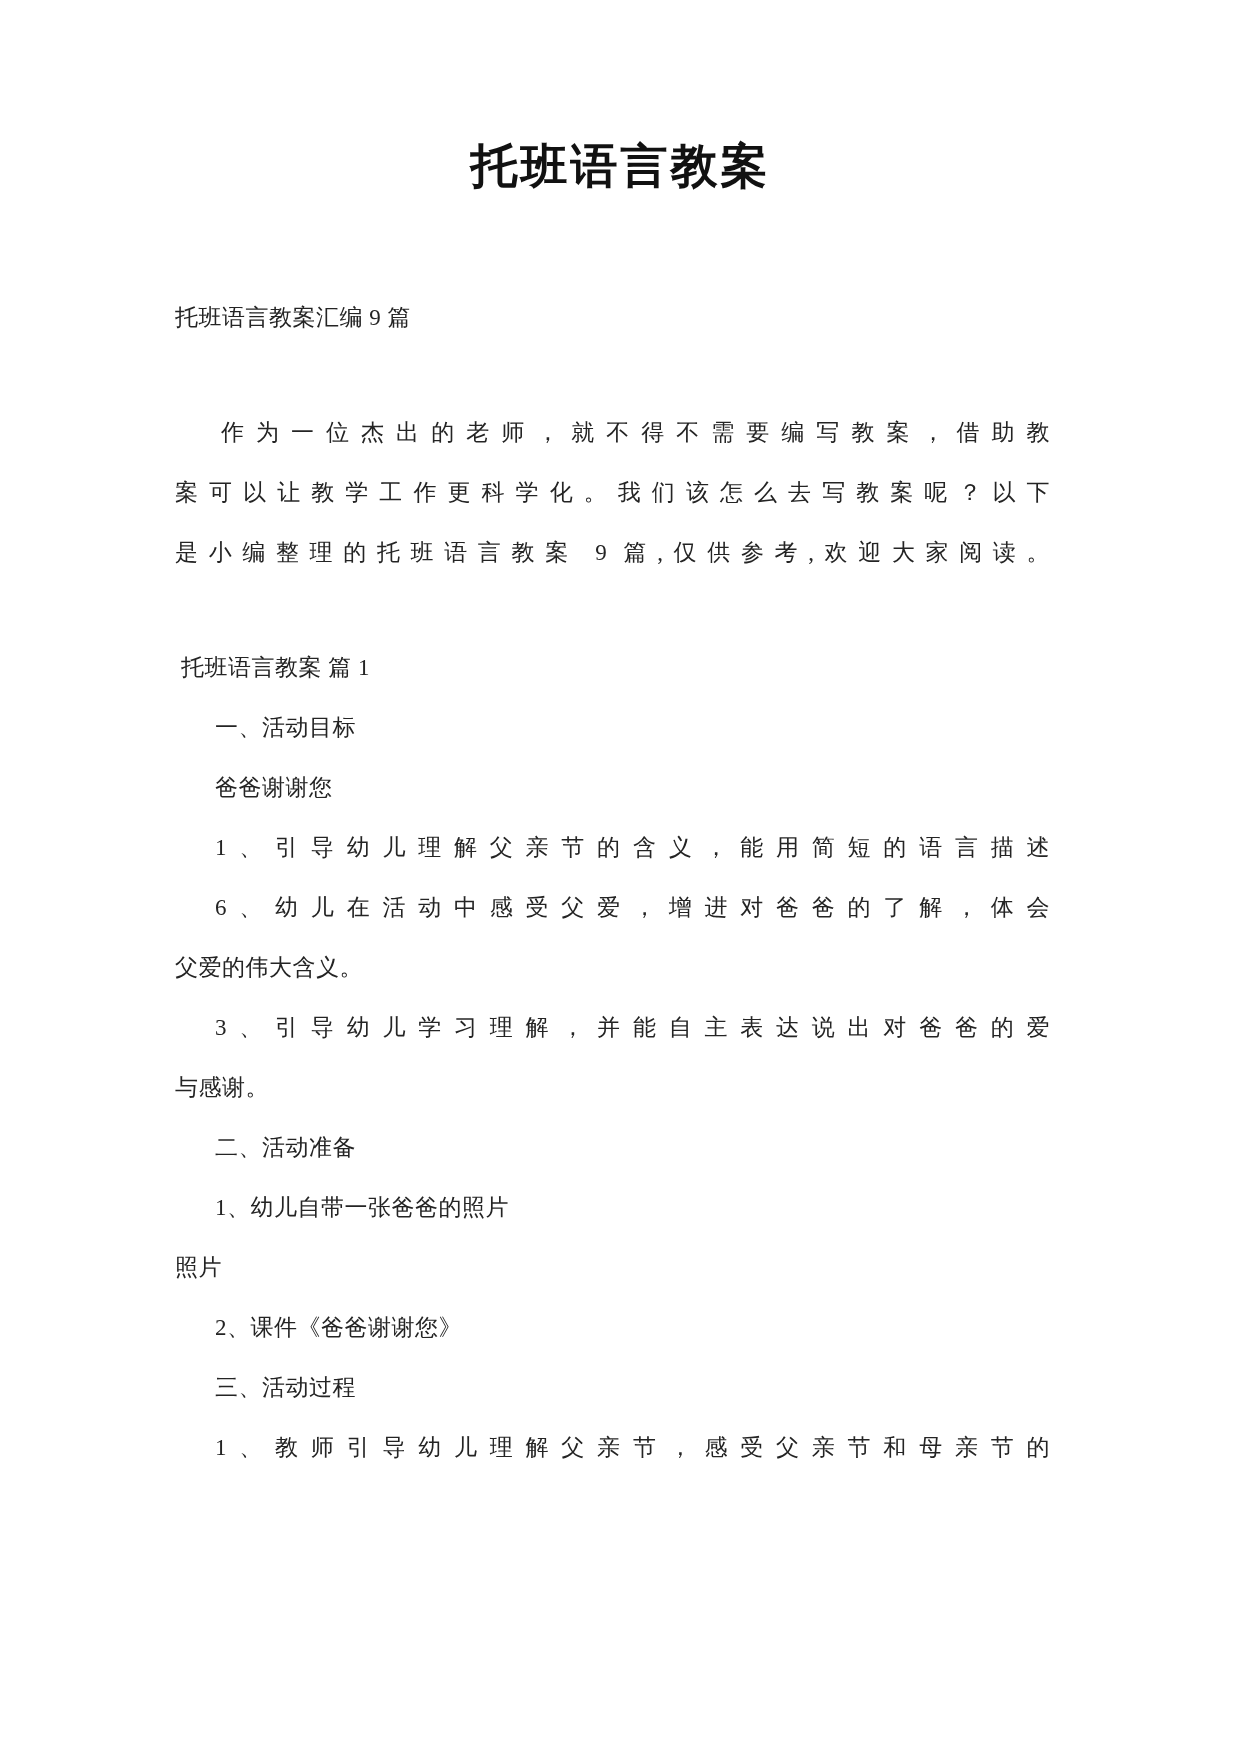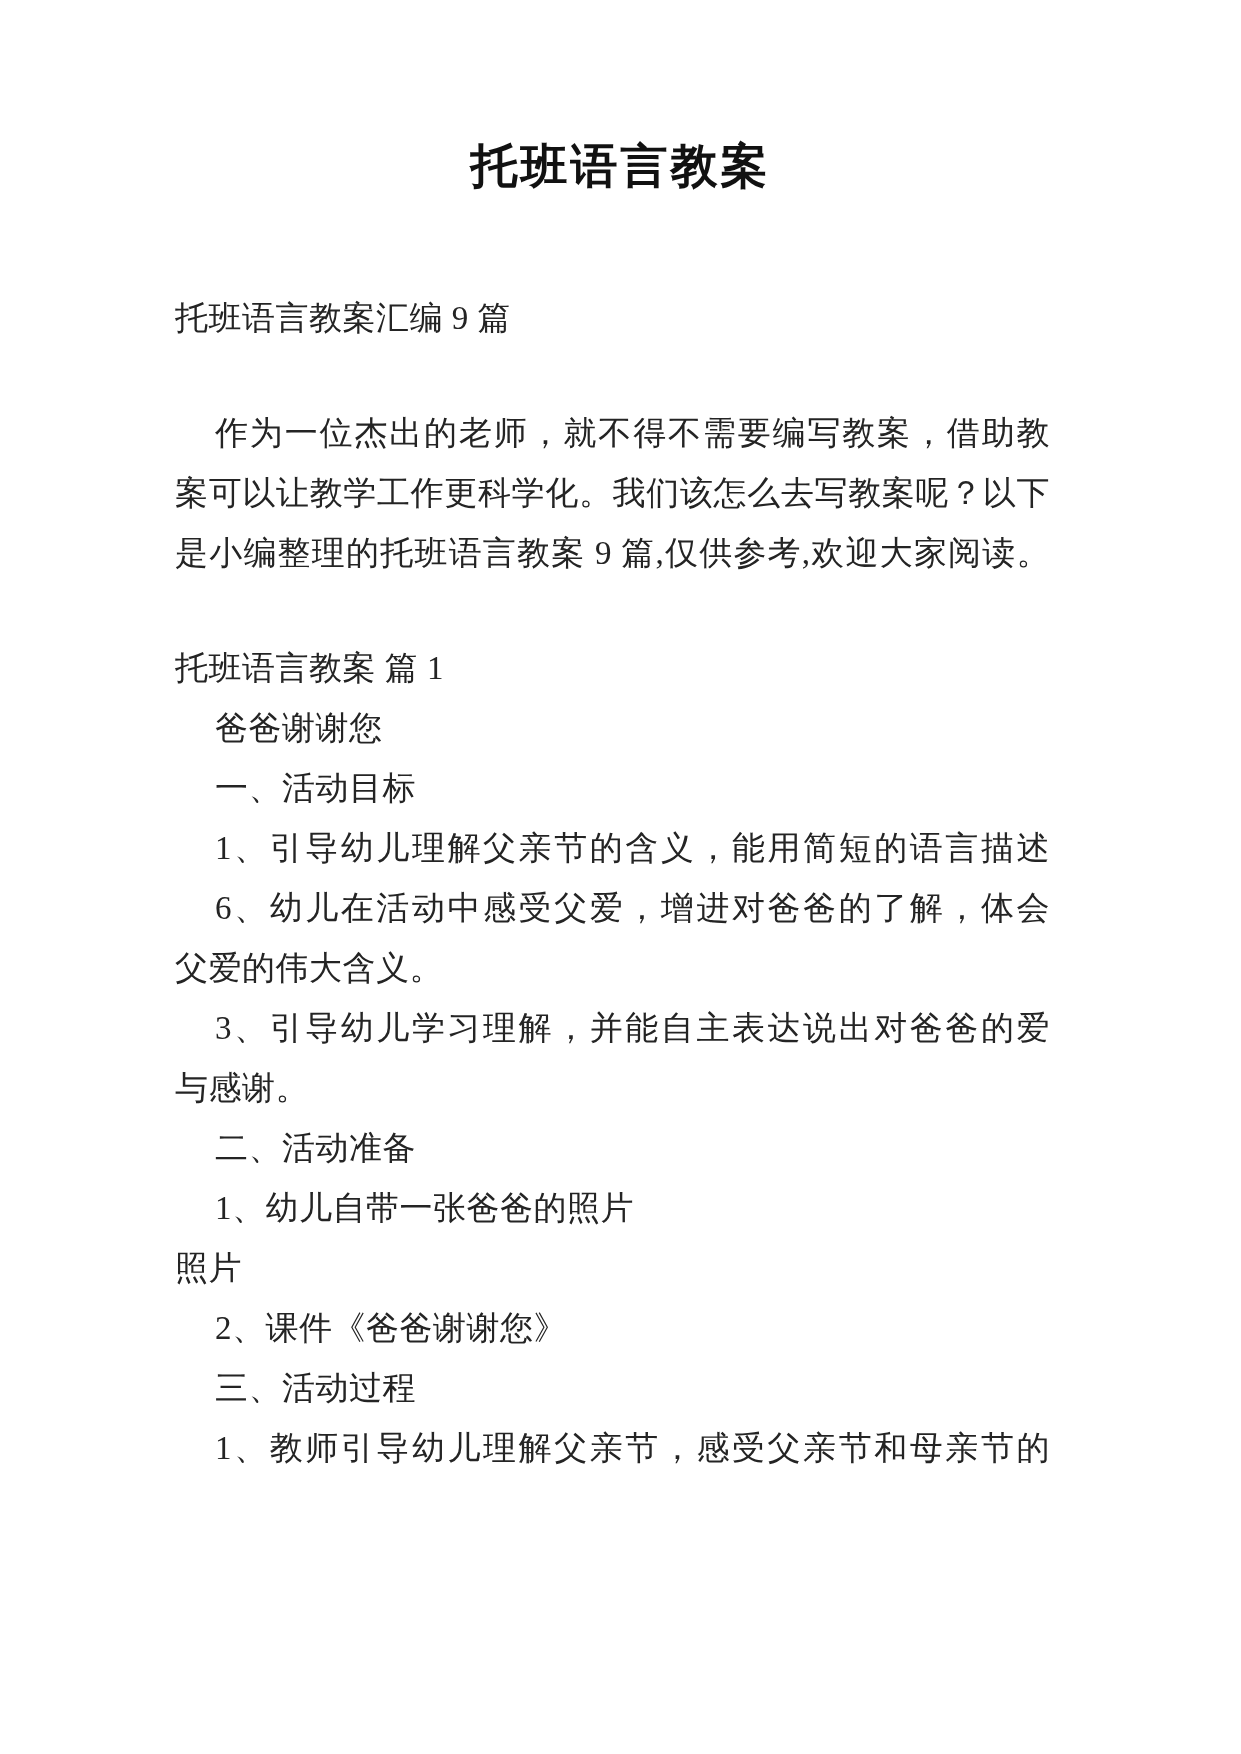--- a/index.html
+++ b/index.html
@@ -29,47 +29,47 @@
   }
   .text-flow {
     position: absolute;
     left: 175px;
     top: 288px;
     width: 875px;
   }
   .line {
     height: 60px;
     line-height: 60px;
-    font-size: 33px;
+    font-size: 23px;
     letter-spacing: 0.5px;
     white-space: nowrap;
     color: #242424;
   }
   .line.fill {
     white-space: normal;
     text-align: justify;
     text-align-last: justify;
     overflow: hidden;
   }
   .line.indent { text-indent: 40px; }
-  .line.gap { margin-top: 55px; }
+  .line.gap { margin-top: 55px; margin-left: 6px; }
 </style>
 </head>
 <body>
 
 <div class="page">
   <div class="doc-title">托班语言教案</div>
   <div class="text-flow" id="text-flow">
       <div class="line">托班语言教案汇编 9 篇</div>
       <div class="line fill indent gap">作为一位杰出的老师，就不得不需要编写教案，借助教</div>
       <div class="line fill">案可以让教学工作更科学化。我们该怎么去写教案呢？以下</div>
       <div class="line fill">是小编整理的托班语言教案 9 篇,仅供参考,欢迎大家阅读。</div>
       <div class="line gap">托班语言教案 篇 1</div>
+      <div class="line indent">一、活动目标</div>
       <div class="line indent">爸爸谢谢您</div>
-      <div class="line indent">一、活动目标</div>
       <div class="line fill indent">1、引导幼儿理解父亲节的含义，能用简短的语言描述</div>
       <div class="line fill indent">6、幼儿在活动中感受父爱，增进对爸爸的了解，体会</div>
       <div class="line">父爱的伟大含义。</div>
       <div class="line fill indent">3、引导幼儿学习理解，并能自主表达说出对爸爸的爱</div>
       <div class="line">与感谢。</div>
       <div class="line indent">二、活动准备</div>
       <div class="line indent">1、幼儿自带一张爸爸的照片</div>
       <div class="line">照片</div>
       <div class="line indent">2、课件《爸爸谢谢您》</div>
       <div class="line indent">三、活动过程</div>

